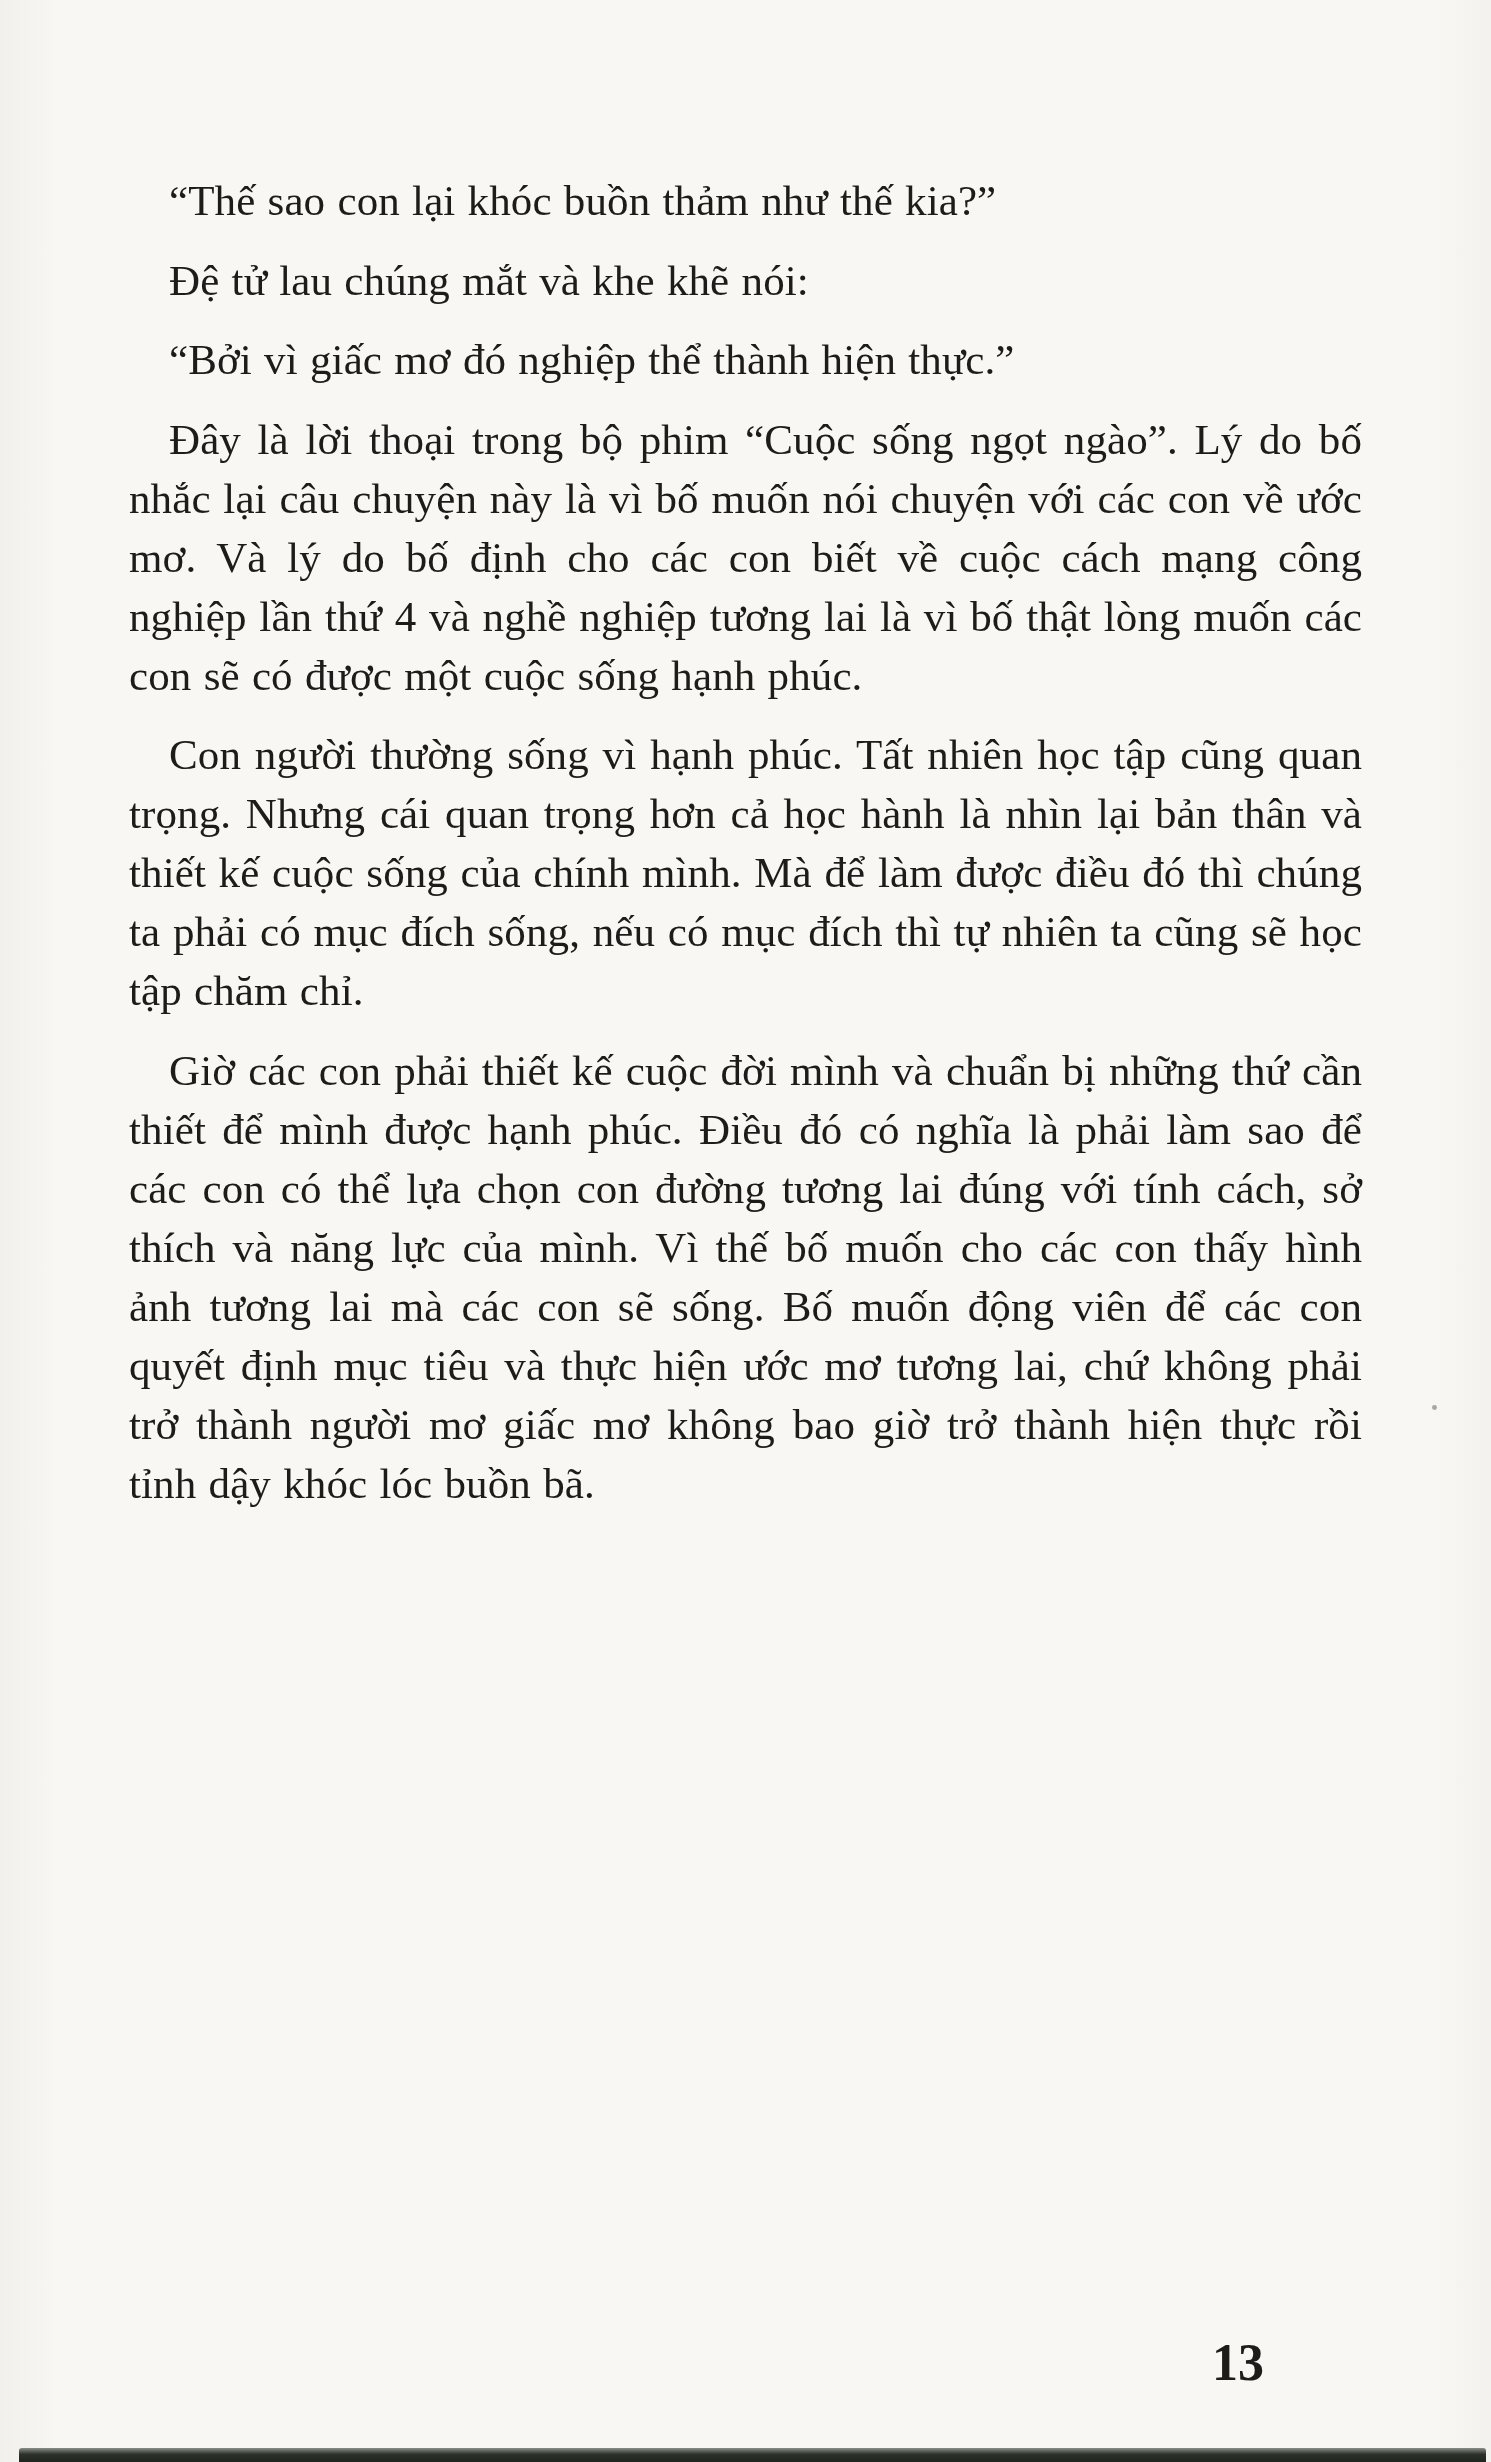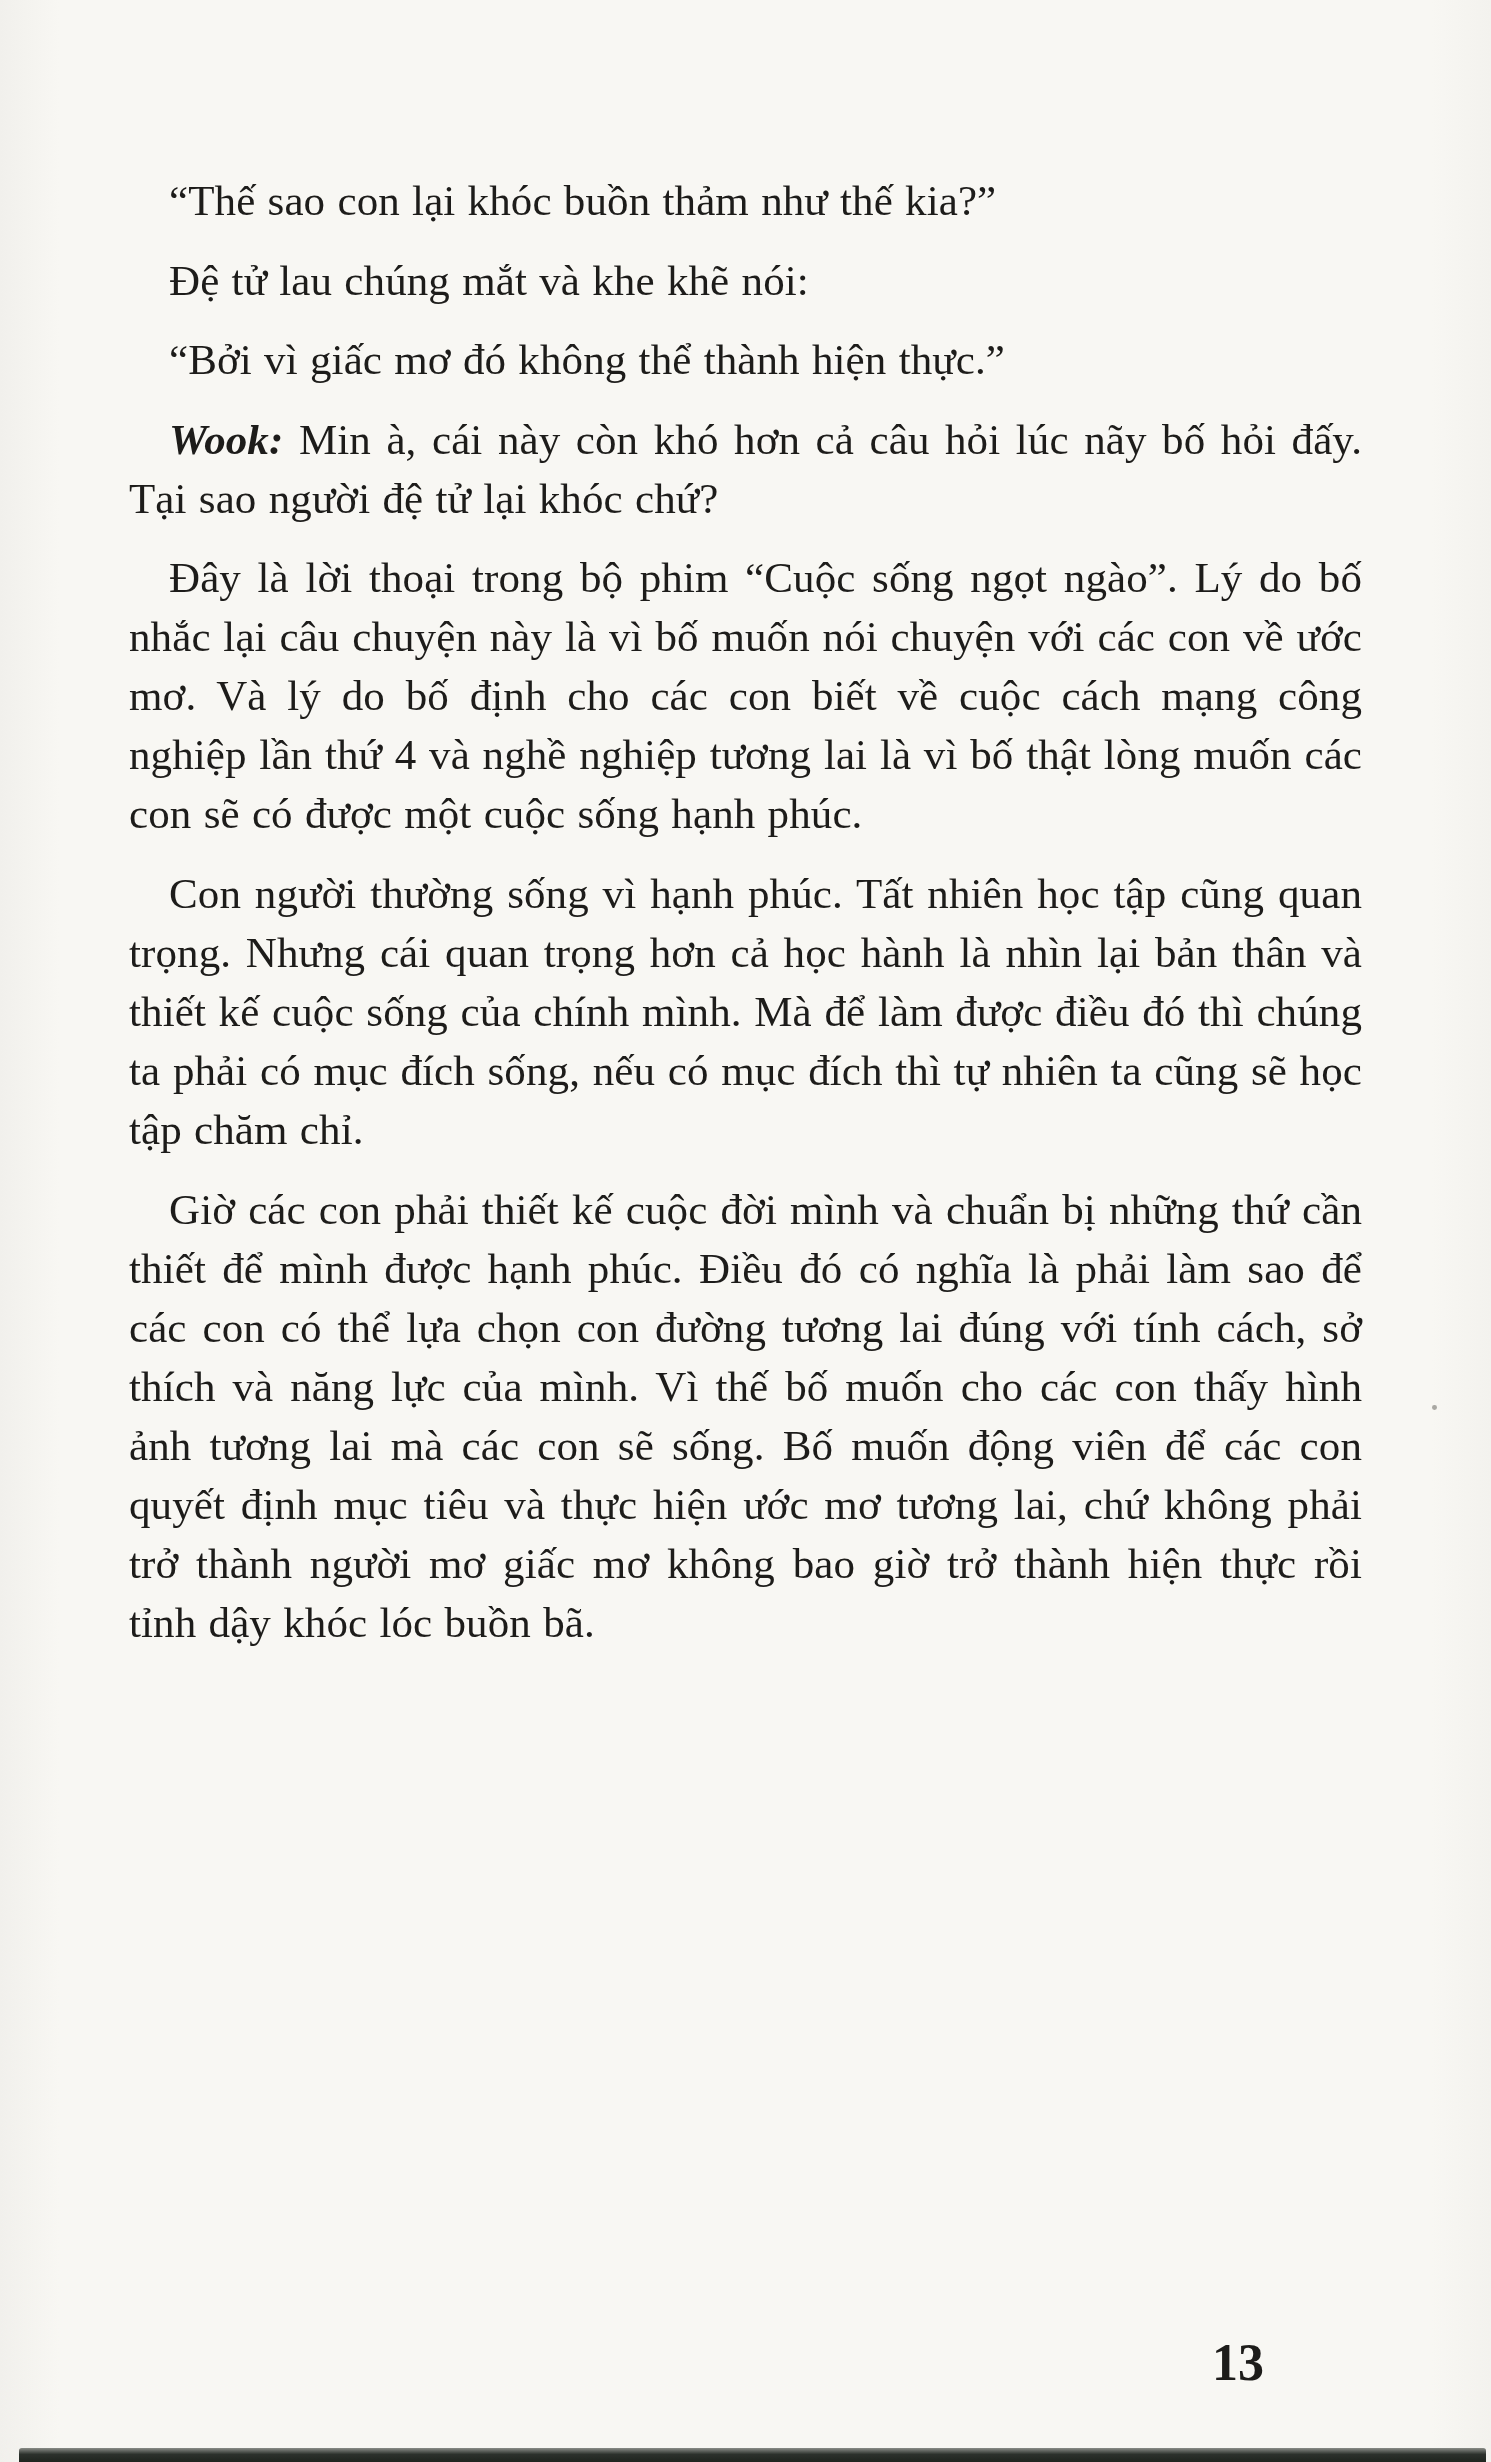--- a/index.html
+++ b/index.html
@@ -69,23 +69,22 @@
 <body>
 
 <div class="page">
 
   <div class="text-block">
 
     <p class="para"><span>“Thế sao con lại khóc buồn thảm như thế kia?”</span></p>
 
     <p class="para"><span>Đệ tử lau chúng mắt và khe khẽ nói:</span></p>
 
-    <p class="para"><span>“Bởi vì giấc mơ đó không thể thành hiện thực.”</span></p>
+    <p class="para"><span>“Bởi vì giấc mơ đó nghiệp thể thành hiện thực.”</span></p>
 
-    <p class="para"><span class="speaker">Wook:</span> <span>Min à, cái này còn khó hơn cả câu hỏi lúc nãy bố hỏi đấy. Tại sao người đệ tử lại khóc chứ?</span></p>
 
 
     <p class="para"><span>Đây là lời thoại trong bộ phim “Cuộc sống ngọt ngào”. Lý do bố nhắc lại câu chuyện này là vì bố muốn nói chuyện với các con về ước mơ. Và lý do bố định cho các con biết về cuộc cách mạng công nghiệp lần thứ 4 và nghề nghiệp tương lai là vì bố thật lòng muốn các con sẽ có được một cuộc sống hạnh phúc.</span></p>
 
     <p class="para"><span>Con người thường sống vì hạnh phúc. Tất nhiên học tập cũng quan trọng. Nhưng cái quan trọng hơn cả học hành là nhìn lại bản thân và thiết kế cuộc sống của chính mình. Mà để làm được điều đó thì chúng ta phải có mục đích sống, nếu có mục đích thì tự nhiên ta cũng sẽ học tập chăm chỉ.</span></p>
 
     <p class="para"><span>Giờ các con phải thiết kế cuộc đời mình và chuẩn bị những thứ cần thiết để mình được hạnh phúc. Điều đó có nghĩa là phải làm sao để các con có thể lựa chọn con đường tương lai đúng với tính cách, sở thích và năng lực của mình. Vì thế bố muốn cho các con thấy hình ảnh tương lai mà các con sẽ sống. Bố muốn động viên để các con quyết định mục tiêu và thực hiện ước mơ tương lai, chứ không phải trở thành người mơ giấc mơ không bao giờ trở thành hiện thực rồi tỉnh dậy khóc lóc buồn bã.</span></p>
 
   </div>
 

